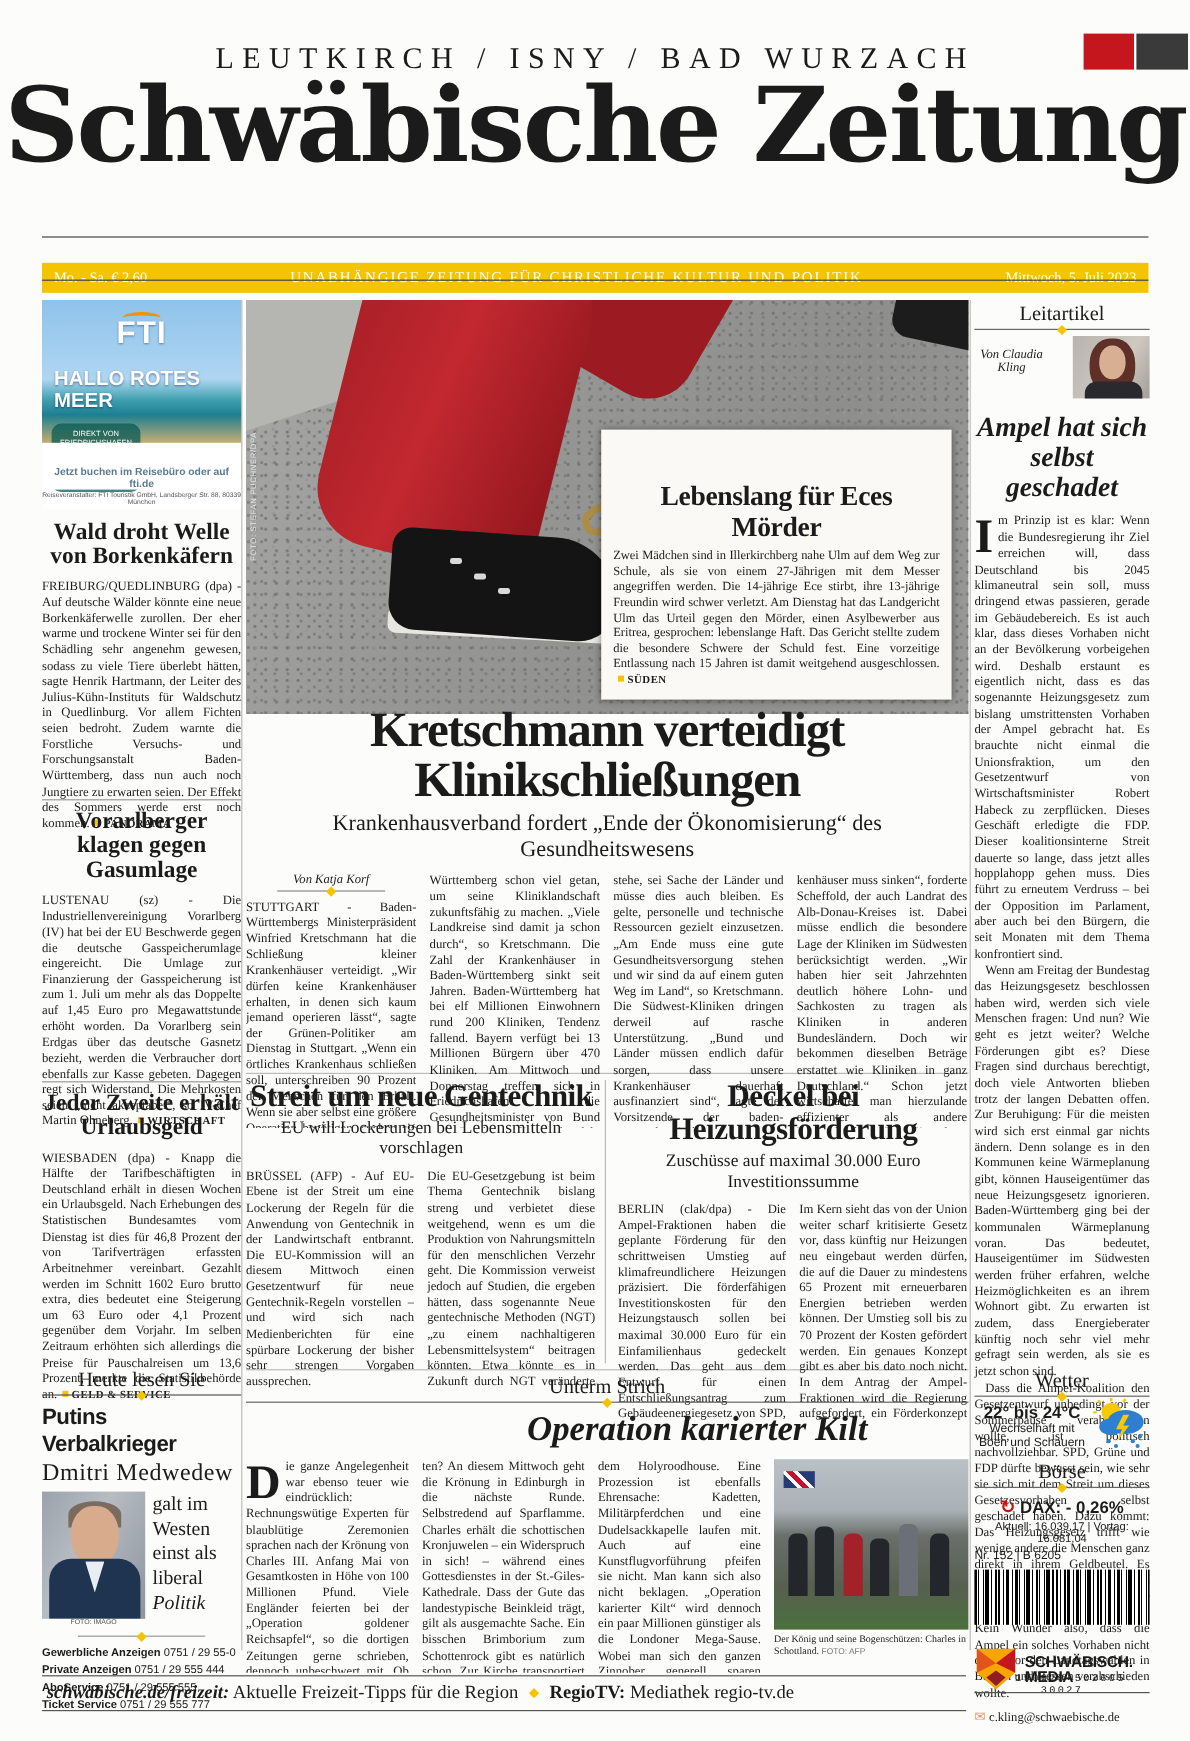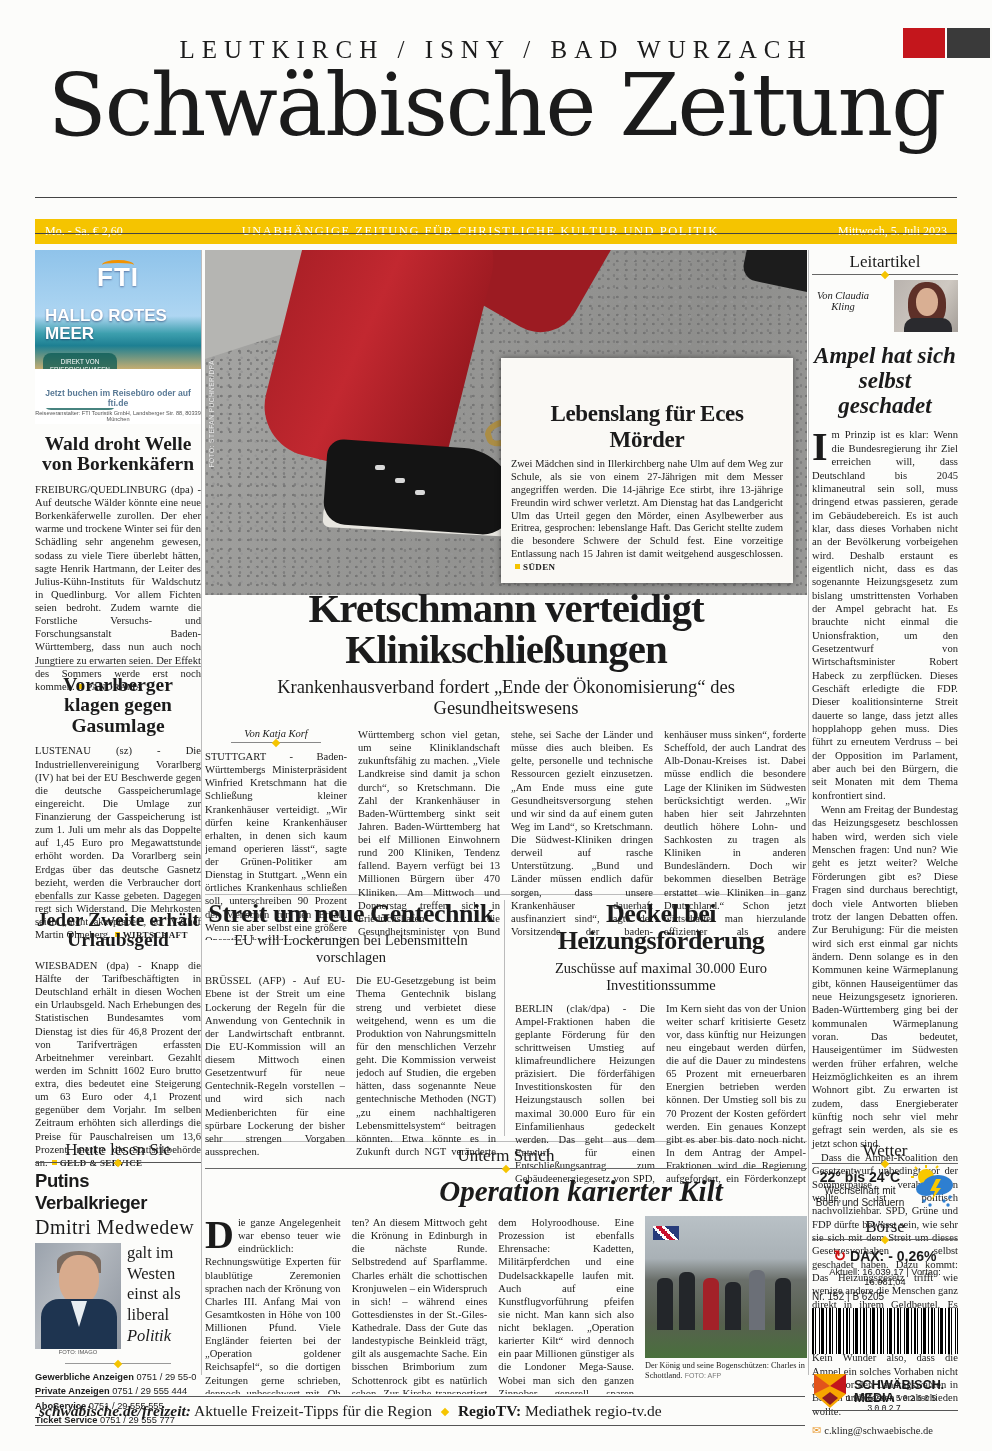--- a/index.html
+++ b/index.html
@@ -5,21 +5,21 @@
   * { margin:0; padding:0; box-sizing:border-box; }
   body { background:#e8e8e8; font-family:"Liberation Serif", serif; color:#1b1b1b; }
   .page { position:relative; width:992px; height:1451px; background:#fcfcfa; margin:0 auto; overflow:hidden; }
 
   
   .corner-red  { position:absolute; top:28px; right:47px; width:42px; height:30px; background:#c4161c; }
   .corner-dark { position:absolute; top:28px; right:2px;  width:43px; height:30px; background:#3a3a3a; }
   .region-line { position:absolute; top:36px; left:0; width:100%; text-align:center;
                  font-size:25px; letter-spacing:7px; font-family:"Liberation Serif", serif; }
   .masthead    { position:absolute; top:62px; left:0; width:100%; text-align:center;
-                 font-family:"DejaVu Serif", serif; font-weight:400; font-size:86px; line-height:1;
+                 font-family:"DejaVu Serif", serif; font-weight:700; font-size:86px; line-height:1;
                  letter-spacing:-2px; }
   .rule-a { position:absolute; left:35px; width:922px; border-top:1px solid #444; }
   .yellow-bar { position:absolute; top:219px; left:35px; width:922px; height:25px; background:#f5c400;
                 display:flex; align-items:center; justify-content:space-between; padding:0 10px;
                 color:#fff; font-size:12px; }
   .yellow-bar .motto { letter-spacing:1.5px; font-size:12.5px; }
 
   
   .body-txt { font-size:10.6px; line-height:1.24; text-align:justify; hyphens:auto; -webkit-hyphens:auto; }
   .mark { display:inline-block; width:5px; height:5px; background:#f5c400; margin:0 3px 1px 4px; }

